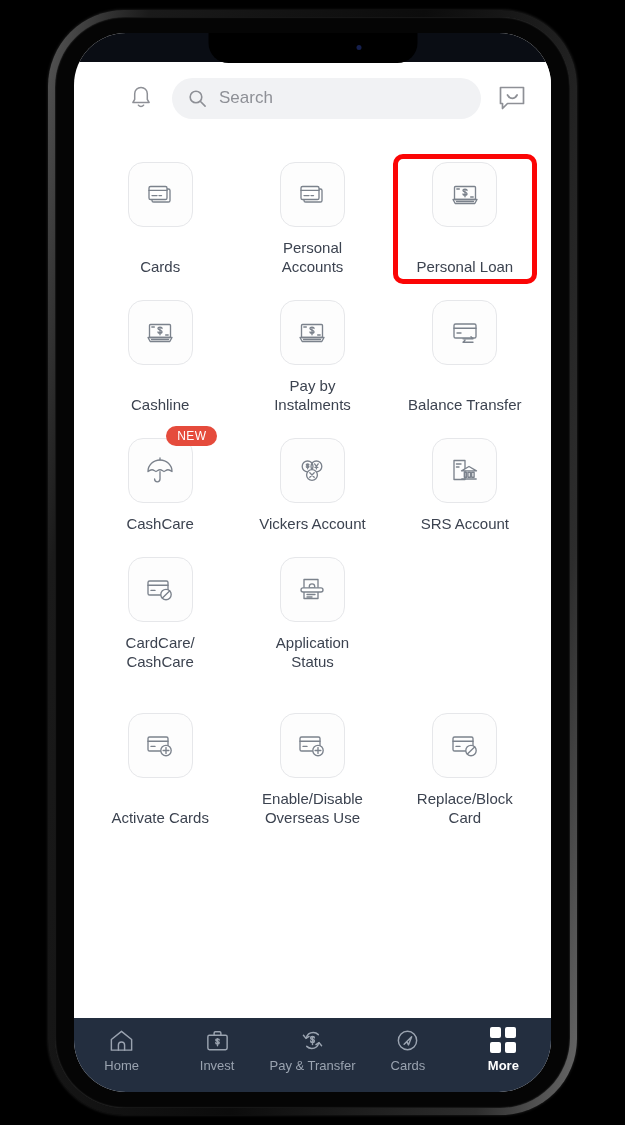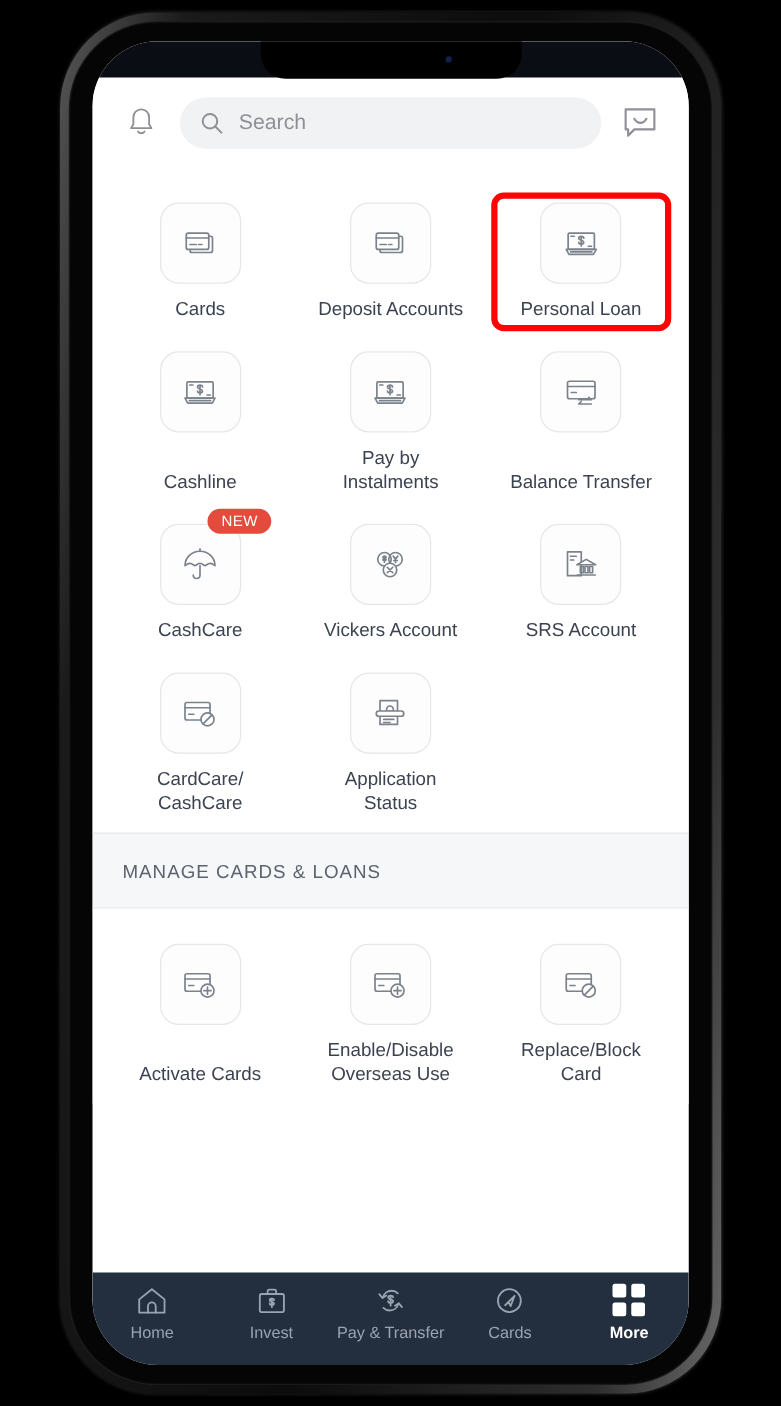--- a/index.html
+++ b/index.html
@@ -97,20 +97,21 @@
 
   
   .app-header {
     height: 72px;
     background: #ffffff;
     display: flex;
     align-items: center;
     padding: 0 22px;
     box-sizing: border-box;
     gap: 14px;
+    margin-left: 28px;
   }
   .icon-btn {
     width: 34px;
     height: 34px;
     display: flex;
     align-items: center;
     justify-content: center;
     flex: 0 0 auto;
   }
   .search-bar {
@@ -287,21 +288,21 @@
         <div class="tile">
           <div class="tile-box">
             <svg width="34" height="34" viewBox="0 0 34 34" fill="none">
               <rect x="9" y="11" width="18" height="13" rx="1.6" stroke="#7b828c" stroke-width="1.35" stroke-linejoin="round" stroke-linecap="round"></rect>
               <rect x="6" y="8.5" width="18" height="13" rx="1.6" fill="#fff" stroke="#7b828c" stroke-width="1.35" stroke-linejoin="round" stroke-linecap="round"></rect>
               <line x1="6" y1="12.4" x2="24" y2="12.4" stroke="#7b828c" stroke-width="1.35" stroke-linejoin="round" stroke-linecap="round"></line>
               <line x1="9" y1="17.6" x2="14" y2="17.6" stroke="#7b828c" stroke-width="1.35" stroke-linejoin="round" stroke-linecap="round"></line>
               <line x1="16" y1="17.6" x2="18.5" y2="17.6" stroke="#7b828c" stroke-width="1.35" stroke-linejoin="round" stroke-linecap="round"></line>
             </svg>
           </div>
-          <div class="tile-label">Deposit Accounts</div>
+          <div class="tile-label">Personal Accounts</div>
         </div>
         <div class="tile">
           <div class="highlight-box"></div>
           <div class="tile-box">
             <svg width="34" height="34" viewBox="0 0 34 34" fill="none">
               <rect x="6.5" y="8.5" width="21" height="13" rx="1" stroke="#7b828c" stroke-width="1.35" stroke-linejoin="round" stroke-linecap="round"></rect>
               <path d="M5 21.5h24l-2.2 4H7.2z" stroke="#7b828c" stroke-width="1.35" stroke-linejoin="round" stroke-linecap="round"></path>
               <line x1="8.5" y1="23.5" x2="25.5" y2="23.5" stroke="#7b828c" stroke-width="1.35" stroke-linejoin="round" stroke-linecap="round"></line>
               <path d="M17 11.3v7.4M19 12.6c0-.9-.9-1.5-2-1.5s-2 .6-2 1.5.9 1.3 2 1.6 2 .7 2 1.6-.9 1.5-2 1.5-2-.6-2-1.5" stroke="#7b828c" stroke-width="1.35" stroke-linejoin="round" stroke-linecap="round"></path>
               <line x1="8.8" y1="11" x2="11.3" y2="11" stroke="#7b828c" stroke-width="1.35" stroke-linejoin="round" stroke-linecap="round"></line>
@@ -404,21 +405,20 @@
               <path d="M9 6.5h14v19H9z" stroke="#7b828c" stroke-width="1.35" stroke-linejoin="round" stroke-linecap="round"></path>
               <path d="M14.3 13.5c0-1.5 1.2-2.7 2.7-2.7s2.7 1.2 2.7 2.7v1.5h-5.4z" stroke="#7b828c" stroke-width="1.35" stroke-linejoin="round" stroke-linecap="round"></path>
               <rect x="6" y="14.8" width="22" height="4.2" rx="2.1" fill="#fff" stroke="#7b828c" stroke-width="1.35" stroke-linejoin="round" stroke-linecap="round"></rect>
               <line x1="12" y1="21.5" x2="20" y2="21.5" stroke="#7b828c" stroke-width="1.35" stroke-linejoin="round" stroke-linecap="round"></line>
               <line x1="12" y1="24" x2="17" y2="24" stroke="#7b828c" stroke-width="1.35" stroke-linejoin="round" stroke-linecap="round"></line>
             </svg>
           </div>
           <div class="tile-label">Application Status</div>
         </div>
       </div>
-      <div class="section-header">MANAGE CARDS &amp; LOANS</div>
       <div class="tile-grid">
         <div class="tile">
           <div class="tile-box">
             <svg width="34" height="34" viewBox="0 0 34 34" fill="none">
               <rect x="5" y="8" width="20" height="14" rx="1.6" stroke="#7b828c" stroke-width="1.35" stroke-linejoin="round" stroke-linecap="round"></rect>
               <line x1="5" y1="12.2" x2="25" y2="12.2" stroke="#7b828c" stroke-width="1.35" stroke-linejoin="round" stroke-linecap="round"></line>
               <line x1="8" y1="17.4" x2="12" y2="17.4" stroke="#7b828c" stroke-width="1.35" stroke-linejoin="round" stroke-linecap="round"></line>
               <circle cx="23" cy="21.5" r="5.2" fill="#fff" stroke="#7b828c" stroke-width="1.35" stroke-linejoin="round" stroke-linecap="round"></circle>
               <line x1="23" y1="18.6" x2="23" y2="24.4" stroke="#7b828c" stroke-width="1.35" stroke-linejoin="round" stroke-linecap="round"></line>
               <line x1="20.1" y1="21.5" x2="25.9" y2="21.5" stroke="#7b828c" stroke-width="1.35" stroke-linejoin="round" stroke-linecap="round"></line>

